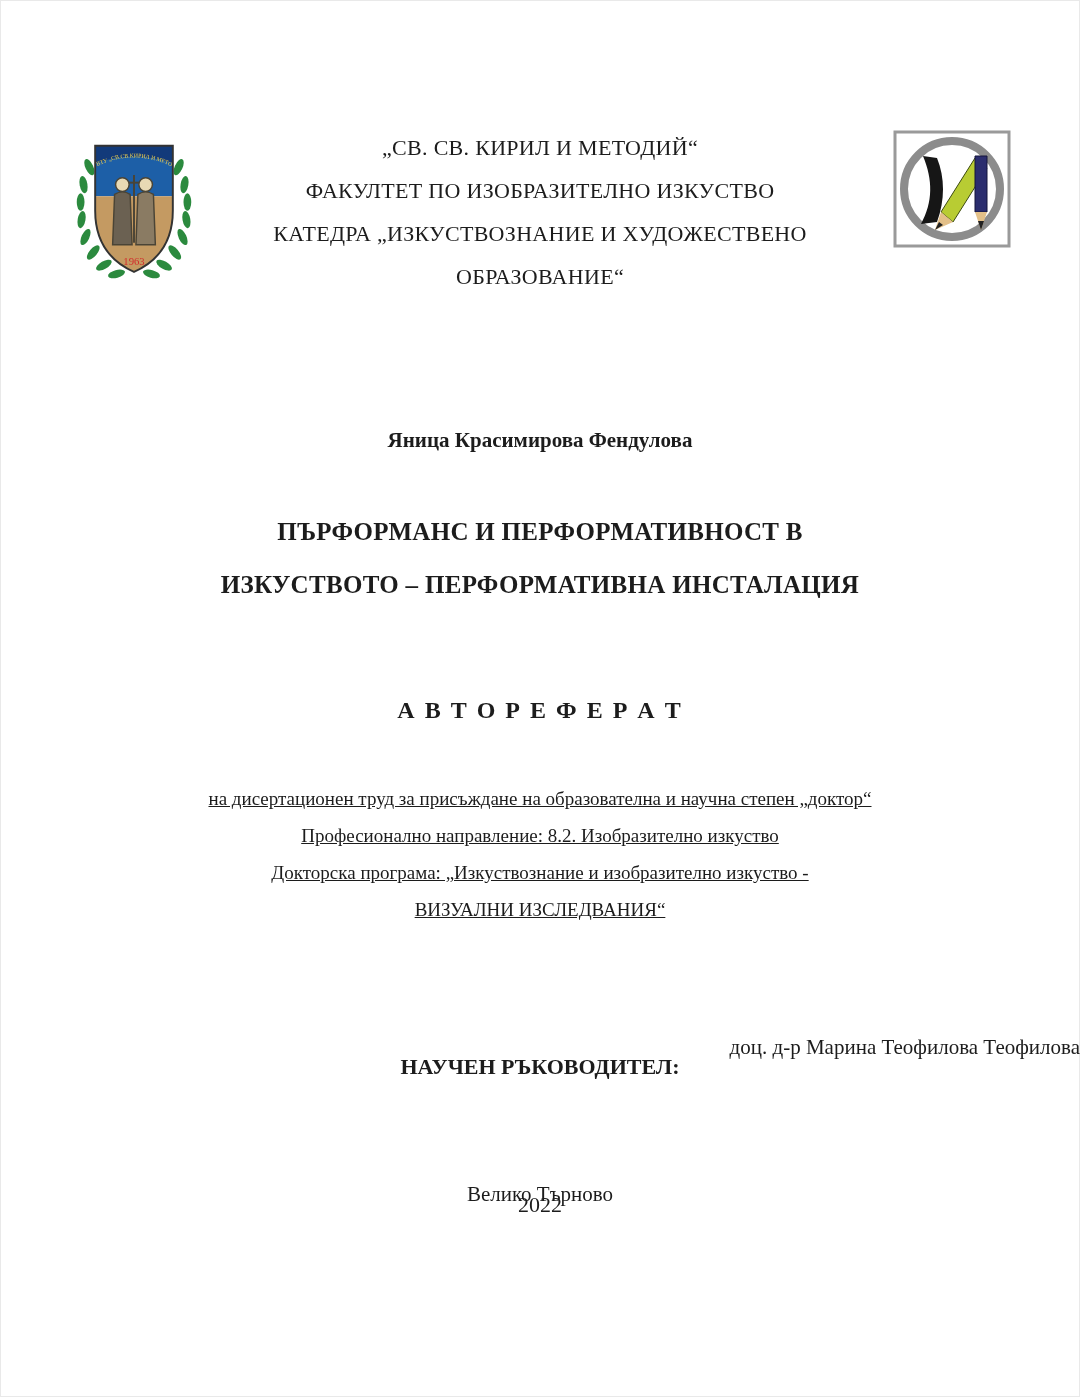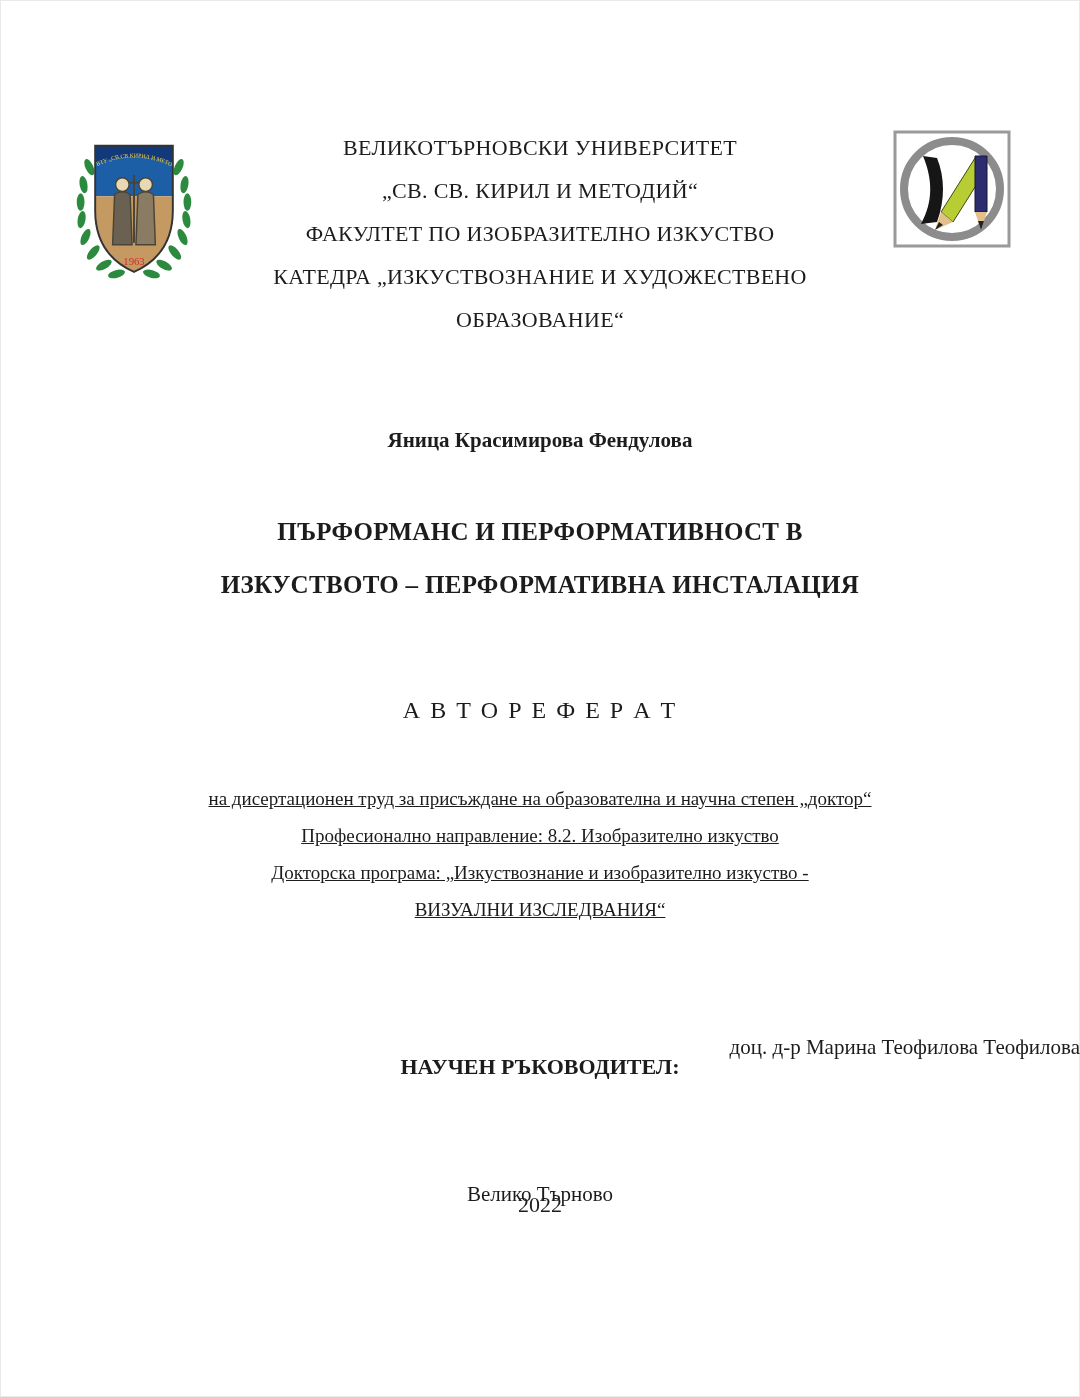--- a/index.html
+++ b/index.html
@@ -9,21 +9,21 @@
     background:#ffffff;
     box-shadow:inset 0 0 0 1px #e9e9e9;
     font-family:"Liberation Serif","DejaVu Serif",serif;
     color:#1c1c1c;
     overflow:hidden;
   }
   .abs{position:absolute;left:0;width:100%;text-align:center;}
   .header-text{top:126px;font-size:22px;line-height:43px;letter-spacing:.3px;}
   .author{top:428px;font-size:21px;font-weight:bold;}
   .title{top:505px;font-size:25px;font-weight:bold;line-height:53px;letter-spacing:.3px;}
-  .doctype{top:697px;font-size:24px;font-weight:normal;letter-spacing:2px;}
+  .doctype{top:697px;font-size:24px;font-weight:bold;letter-spacing:2px;}
   .desc{top:780px;font-size:19px;line-height:37px;text-decoration:underline;}
   .sup-label{top:1054px;font-size:22px;font-weight:bold;}
   .sup-name{top:1035px;font-size:21px;text-align:right;}
   .city{top:1182px;font-size:21px;}
   .year{top:1192px;font-size:22px;}
   .emblem-left{position:absolute;left:68px;top:116px;width:132px;height:176px;}
   .emblem-right{position:absolute;left:893px;top:130px;width:118px;height:118px;}
 </style>
 </head>
 <body>
@@ -91,21 +91,20 @@
 
       <g>
         <polygon points="82,26 94,26 94,82 82,82" fill="#2b2d6e" stroke="#14153a" stroke-width="1"></polygon>
         <polygon points="82,82 94,82 88,100" fill="#e3c089"></polygon>
         <polygon points="85,91 91,91 88,100" fill="#222222"></polygon>
       </g>
     </svg>
   </div>
 
   <div class="abs header-text">
-    <div>ВЕЛИКОТЪРНОВСКИ УНИВЕРСИТЕТ</div>
     <div>„СВ. СВ. КИРИЛ И МЕТОДИЙ“</div>
     <div>ФАКУЛТЕТ ПО ИЗОБРАЗИТЕЛНО ИЗКУСТВО</div>
     <div>КАТЕДРА „ИЗКУСТВОЗНАНИЕ И ХУДОЖЕСТВЕНО</div>
     <div>ОБРАЗОВАНИЕ“</div>
   </div>
 
   <div class="abs author">Яница Красимирова Фендулова</div>
 
   <div class="abs title">
     <div>ПЪРФОРМАНС И ПЕРФОРМАТИВНОСТ В</div>

